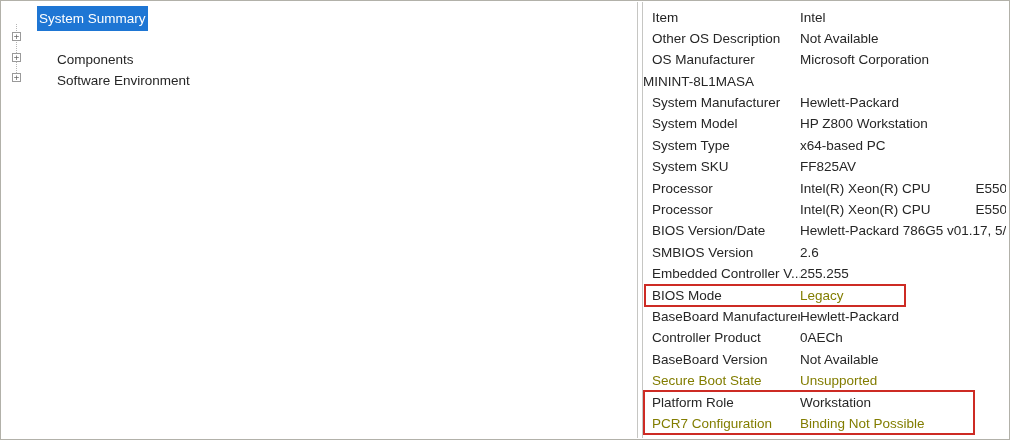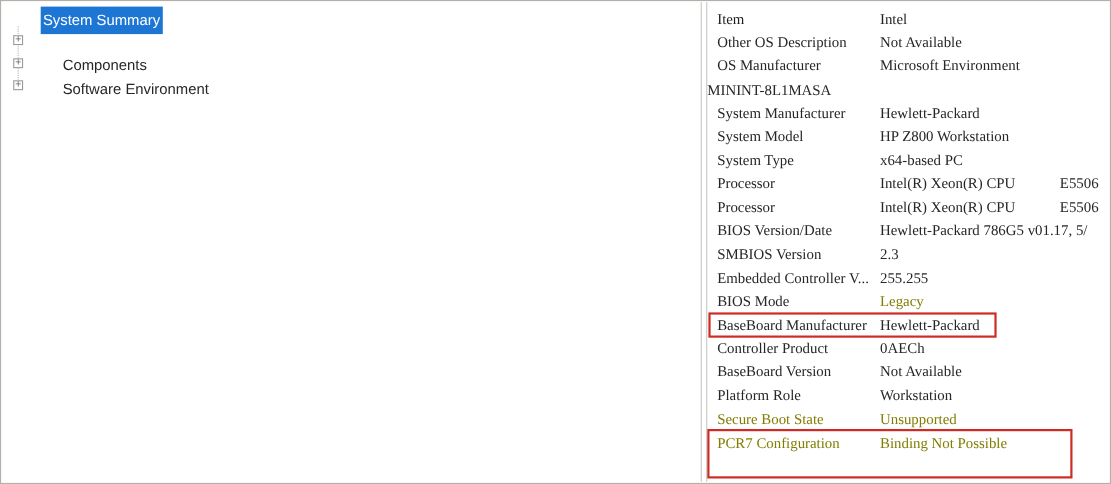--- a/index.html
+++ b/index.html
@@ -52,21 +52,20 @@
     font-size:9px;line-height:7px;text-align:center;
     color:#6b6b6b;font-family:"DejaVu Sans Mono", monospace;
   }
   
   #details-panel{
     position:absolute;left:641px;top:1px;width:364px;height:436px;
     border-left:1px solid var(--border-split);
     background:#fff;
     padding-top:4.5px;
     overflow:hidden;
-    font-family:Liberation Serif, serif;
   }
   .drow{display:flex;height:21.4px;line-height:21.4px;}
   .c-item{
     flex:0 0 157px;padding-left:9px;
     white-space:nowrap;overflow:hidden;
   }
   .c-val{
     flex:1 1 auto;
     white-space:pre;overflow:hidden;
   }
@@ -102,52 +101,56 @@
       <span class="c-item">Item</span>
       <span class="c-val">Intel</span>
     </div>
     <div id="rows">
         <div class="drow">
           <span class="c-item">Other OS Description</span>
           <span class="c-val">Not Available</span>
         </div>
         <div class="drow">
           <span class="c-item">OS Manufacturer</span>
-          <span class="c-val">Microsoft Environment</span>
+          <span class="c-val">Microsoft Corporation</span>
         </div>
         <div class="drow">
           <span class="c-val">MININT-8L1MASA</span>
         </div>
         <div class="drow">
           <span class="c-item">System Manufacturer</span>
           <span class="c-val">Hewlett-Packard</span>
         </div>
         <div class="drow">
           <span class="c-item">System Model</span>
           <span class="c-val">HP Z800 Workstation</span>
         </div>
         <div class="drow">
           <span class="c-item">System Type</span>
           <span class="c-val">x64-based PC</span>
         </div>
         <div class="drow">
+          <span class="c-item">System SKU</span>
+          <span class="c-val">FF825AV</span>
+        </div>
+        <div class="drow">
           <span class="c-item">Processor</span>
           <span class="c-val">Intel(R) Xeon(R) CPU            E5506</span>
         </div>
         <div class="drow">
           <span class="c-item">Processor</span>
           <span class="c-val">Intel(R) Xeon(R) CPU            E5506</span>
         </div>
         <div class="drow">
           <span class="c-item">BIOS Version/Date</span>
           <span class="c-val">Hewlett-Packard 786G5 v01.17, 5/</span>
         </div>
         <div class="drow">
           <span class="c-item">SMBIOS Version</span>
-          <span class="c-val">2.3</span>
+          <span class="c-val">2.6</span>
         </div>
         <div class="drow">
           <span class="c-item">Embedded Controller V...</span>
           <span class="c-val">255.255</span>
         </div>
         <div class="drow">
           <span class="c-item">BIOS Mode</span>
           <span class="c-val olive">Legacy</span>
         </div>
         <div class="drow">
@@ -156,26 +159,26 @@
         </div>
         <div class="drow">
           <span class="c-item">Controller Product</span>
           <span class="c-val">0AECh</span>
         </div>
         <div class="drow">
           <span class="c-item">BaseBoard Version</span>
           <span class="c-val">Not Available</span>
         </div>
         <div class="drow">
+          <span class="c-item olive">Secure Boot State</span>
+          <span class="c-val olive">Unsupported</span>
+        </div>
+        <div class="drow">
           <span class="c-item">Platform Role</span>
           <span class="c-val">Workstation</span>
-        </div>
-        <div class="drow">
-          <span class="c-item olive">Secure Boot State</span>
-          <span class="c-val olive">Unsupported</span>
         </div>
         <div class="drow">
           <span class="c-item olive">PCR7 Configuration</span>
           <span class="c-val olive">Binding Not Possible</span>
         </div>
       </div>
   </div>
 
   <div id="red-box-bios-mode" class="red-box"></div>
   <div id="red-box-secure-boot" class="red-box"></div>

